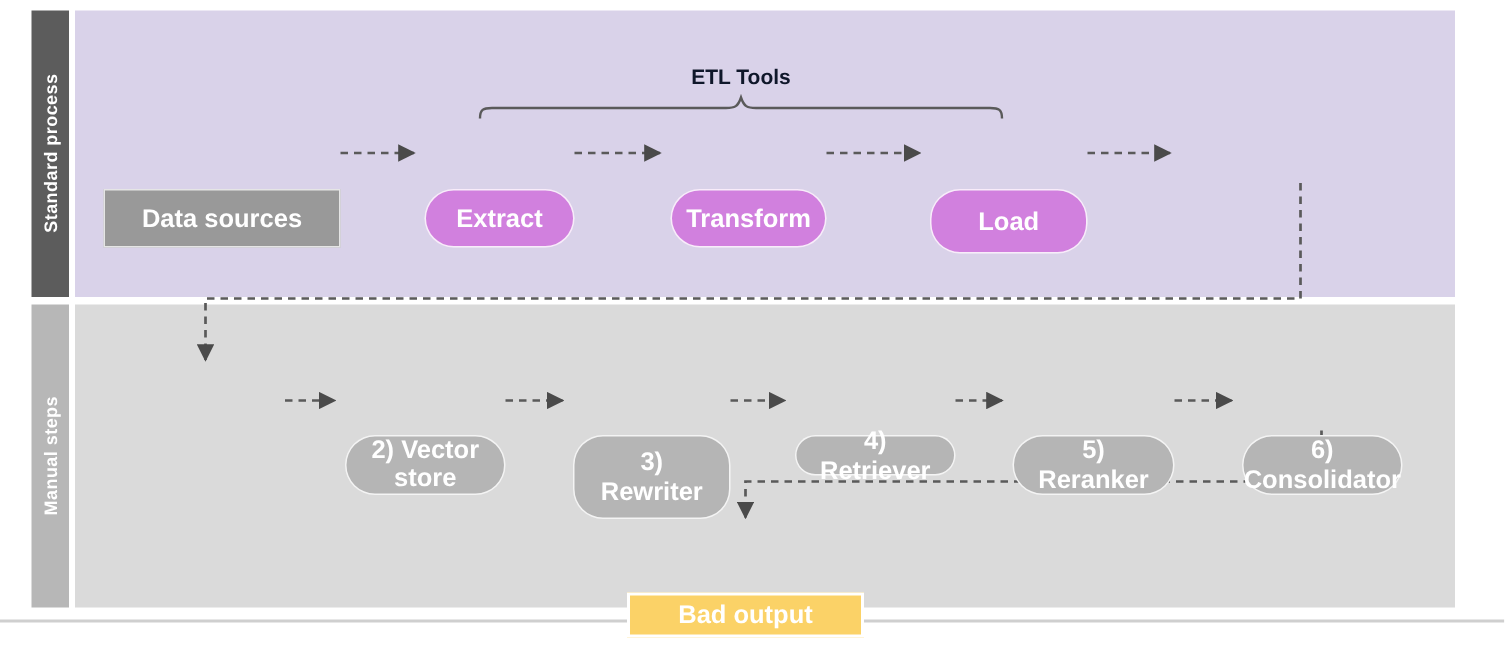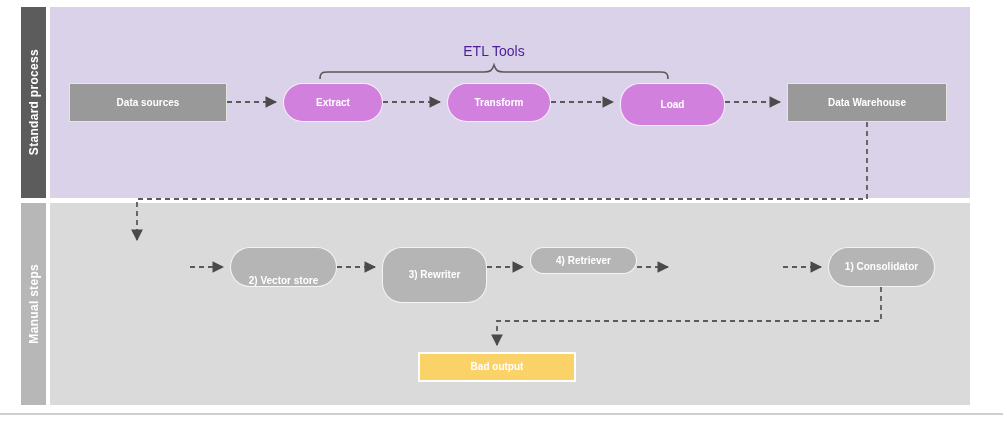--- a/index.html
+++ b/index.html
@@ -15,42 +15,42 @@
     color:#ffffff;font-weight:bold;font-size:12px;letter-spacing:.3px;white-space:nowrap;
   }
   .lane-bar.standard{left:21px;top:7px;width:25px;height:191px;background:#5c5c5c;}
   .lane-bar.manual{left:21px;top:203px;width:25px;height:202px;background:#b7b7b7;}
   .lane-body.standard{position:absolute;left:50px;top:7px;width:920px;height:191px;background:#d9d2e9;}
   .lane-body.manual{position:absolute;left:50px;top:203px;width:920px;height:202px;background:#dadada;}
   .bottom-rule{position:absolute;left:0;top:413px;width:1003px;height:2px;background:#cfcfcf;}
   .connector-layer{position:absolute;left:0;top:0;width:1003px;height:430px;z-index:2;}
   .node{
     position:absolute;z-index:3;display:flex;align-items:center;justify-content:center;
-    color:#ffffff;font-weight:bold;font-size:10px;text-align:center;line-height:1.15;
-    box-sizing:border-box;padding:0 10px;
+    color:#ffffff;font-weight:bold;font-size:17px;text-align:center;line-height:1.15;
+    box-sizing:border-box;padding:0 10px;margin-top:43px;
   }
   .node.rect-gray{background:#999999;border:1px solid rgba(255,255,255,.75);}
   .node.pill-purple{background:#d180de;border:1.5px solid rgba(255,255,255,.85);border-radius:20px;}
   .node.pill-gray{background:#b5b5b5;border:1.5px solid rgba(255,255,255,.85);border-radius:20px;}
   .node.rect-yellow{background:#fbd267;border:2px solid #ffffff;}
   .n-data-sources{left:69px;top:83px;width:158px;height:39px;}
   .n-extract{left:283px;top:83px;width:100px;height:39px;justify-content:center;}
   .n-transform{left:447px;top:83px;width:104px;height:39px;text-align:center;}
   .n-load{left:620px;top:83px;width:105px;height:43px;align-items:center;}
   .n-data-warehouse{left:787px;top:83px;width:160px;height:39px;}
   .n-chunker{left:85px;top:247px;width:105px;height:40px;}
   .n-vector-store{left:230px;top:247px;width:107px;height:40px;align-items:flex-end;}
   .n-rewriter{left:382px;top:247px;width:105px;height:56px;}
   .n-retriever{left:530px;top:247px;width:107px;height:27px;}
   .n-reranker{left:675px;top:247px;width:108px;height:40px;}
   .n-consolidator{left:828px;top:247px;width:107px;height:40px;}
   .n-bad-output{left:418px;top:352px;width:158px;height:30px;}
   .etl-label{
     position:absolute;left:414px;top:43px;width:160px;z-index:3;
-    text-align:center;color:#4c1d95;font-weight:normal;font-size:14px;
+    text-align:center;color:#0f172a;font-weight:bold;font-size:14px;
   }
 </style>
 </head>
 <body>
 
 <div class="canvas">
 
   <div class="lane-body standard"></div>
   <div class="lane-body manual"></div>
   <div class="lane-bar standard">
@@ -90,33 +90,33 @@
   </div>
   <div class="node pill-purple n-extract">
     <span>Extract</span>
   </div>
   <div class="node pill-purple n-transform">
     <span>Transform</span>
   </div>
   <div class="node pill-purple n-load">
     <span>Load</span>
   </div>
-  <div class="node rect-gray n-data-warehouse">
-    <span>Data Warehouse</span>
-  </div>
 
   <div class="node pill-gray n-vector-store">
     <span>2) Vector store</span>
   </div>
   <div class="node pill-gray n-rewriter">
     <span>3) Rewriter</span>
   </div>
   <div class="node pill-gray n-retriever">
     <span>4) Retriever</span>
   </div>
+  <div class="node pill-gray n-reranker">
+    <span>5) Reranker</span>
+  </div>
   <div class="node pill-gray n-consolidator">
-    <span>1) Consolidator</span>
+    <span>6) Consolidator</span>
   </div>
   <div class="node rect-yellow n-bad-output">
     <span>Bad output</span>
   </div>
 
 </div>
 
 </body></html>

